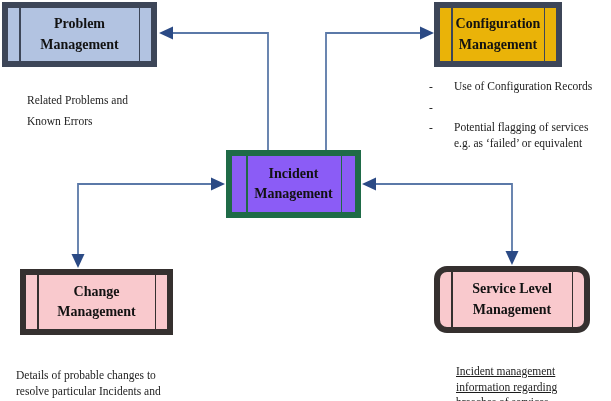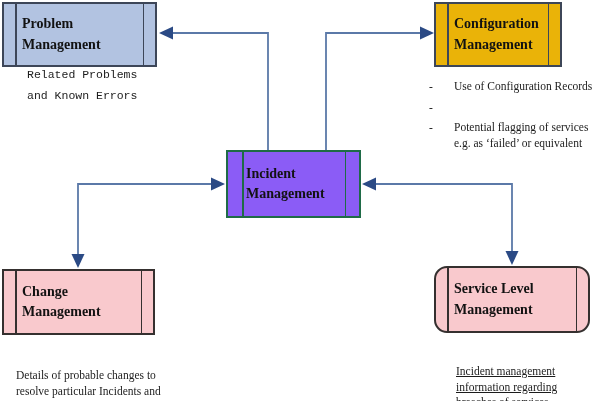--- a/index.html
+++ b/index.html
@@ -19,25 +19,25 @@
     position: absolute;
     left: 0;
     top: 0;
     width: 611px;
     height: 401px;
   }
   
   .node {
     position: absolute;
     box-sizing: border-box;
-    border: 2px solid #0c4a6e;
+    border: 6px solid #0c4a6e;
     display: flex;
     align-items: center;
     justify-content: center;
-    text-align: left;
+    text-align: center;
   }
   .node::before, .node::after {
     content: "";
     position: absolute;
     top: 0;
     bottom: 0;
     width: 1.5px;
     background: currentColor;
   }
   .node::before { left: 11px; }
@@ -57,37 +57,36 @@
     left: 434px; top: 2px; width: 128px; height: 65px;
     background: #eab308; color: #3d4658; border-color: #3d4658;
   }
   .node-incident {
     left: 226px; top: 150px; width: 135px; height: 68px;
     background: #8b5cf6; color: #1f6b47; border-color: #1f6b47;
   }
   .node-incident::before { left: 14px; }
   .node-incident::after  { right: 13px; }
   .node-change {
-    left: 2px; top: 269px; width: 153px; height: 66px;
+    left: 20px; top: 269px; width: 153px; height: 66px;
     background: #f9c9cd; color: #35302f; border-color: #35302f;
   }
   .node-service {
     left: 434px; top: 266px; width: 156px; height: 67px;
     background: #f9c9cd; color: #35302f; border-color: #35302f; border-radius: 13px;
   }
   
   .note {
     position: absolute;
     font-size: 11.5px;
     color: #1c1c1c;
   }
   .note-problem {
-    left: 27px; top: 64px; width: 122px;
+    left: 27px; top: 90px; width: 122px;
     line-height: 1.85;
-    font-family: Liberation Mono, monospace;
   }
   .note-config {
     left: 429px; top: 79px; width: 178px;
   }
   .bullet-row {
     display: flex;
     margin-bottom: 5px;
     line-height: 1.35;
   }
   .bullet-dash {

